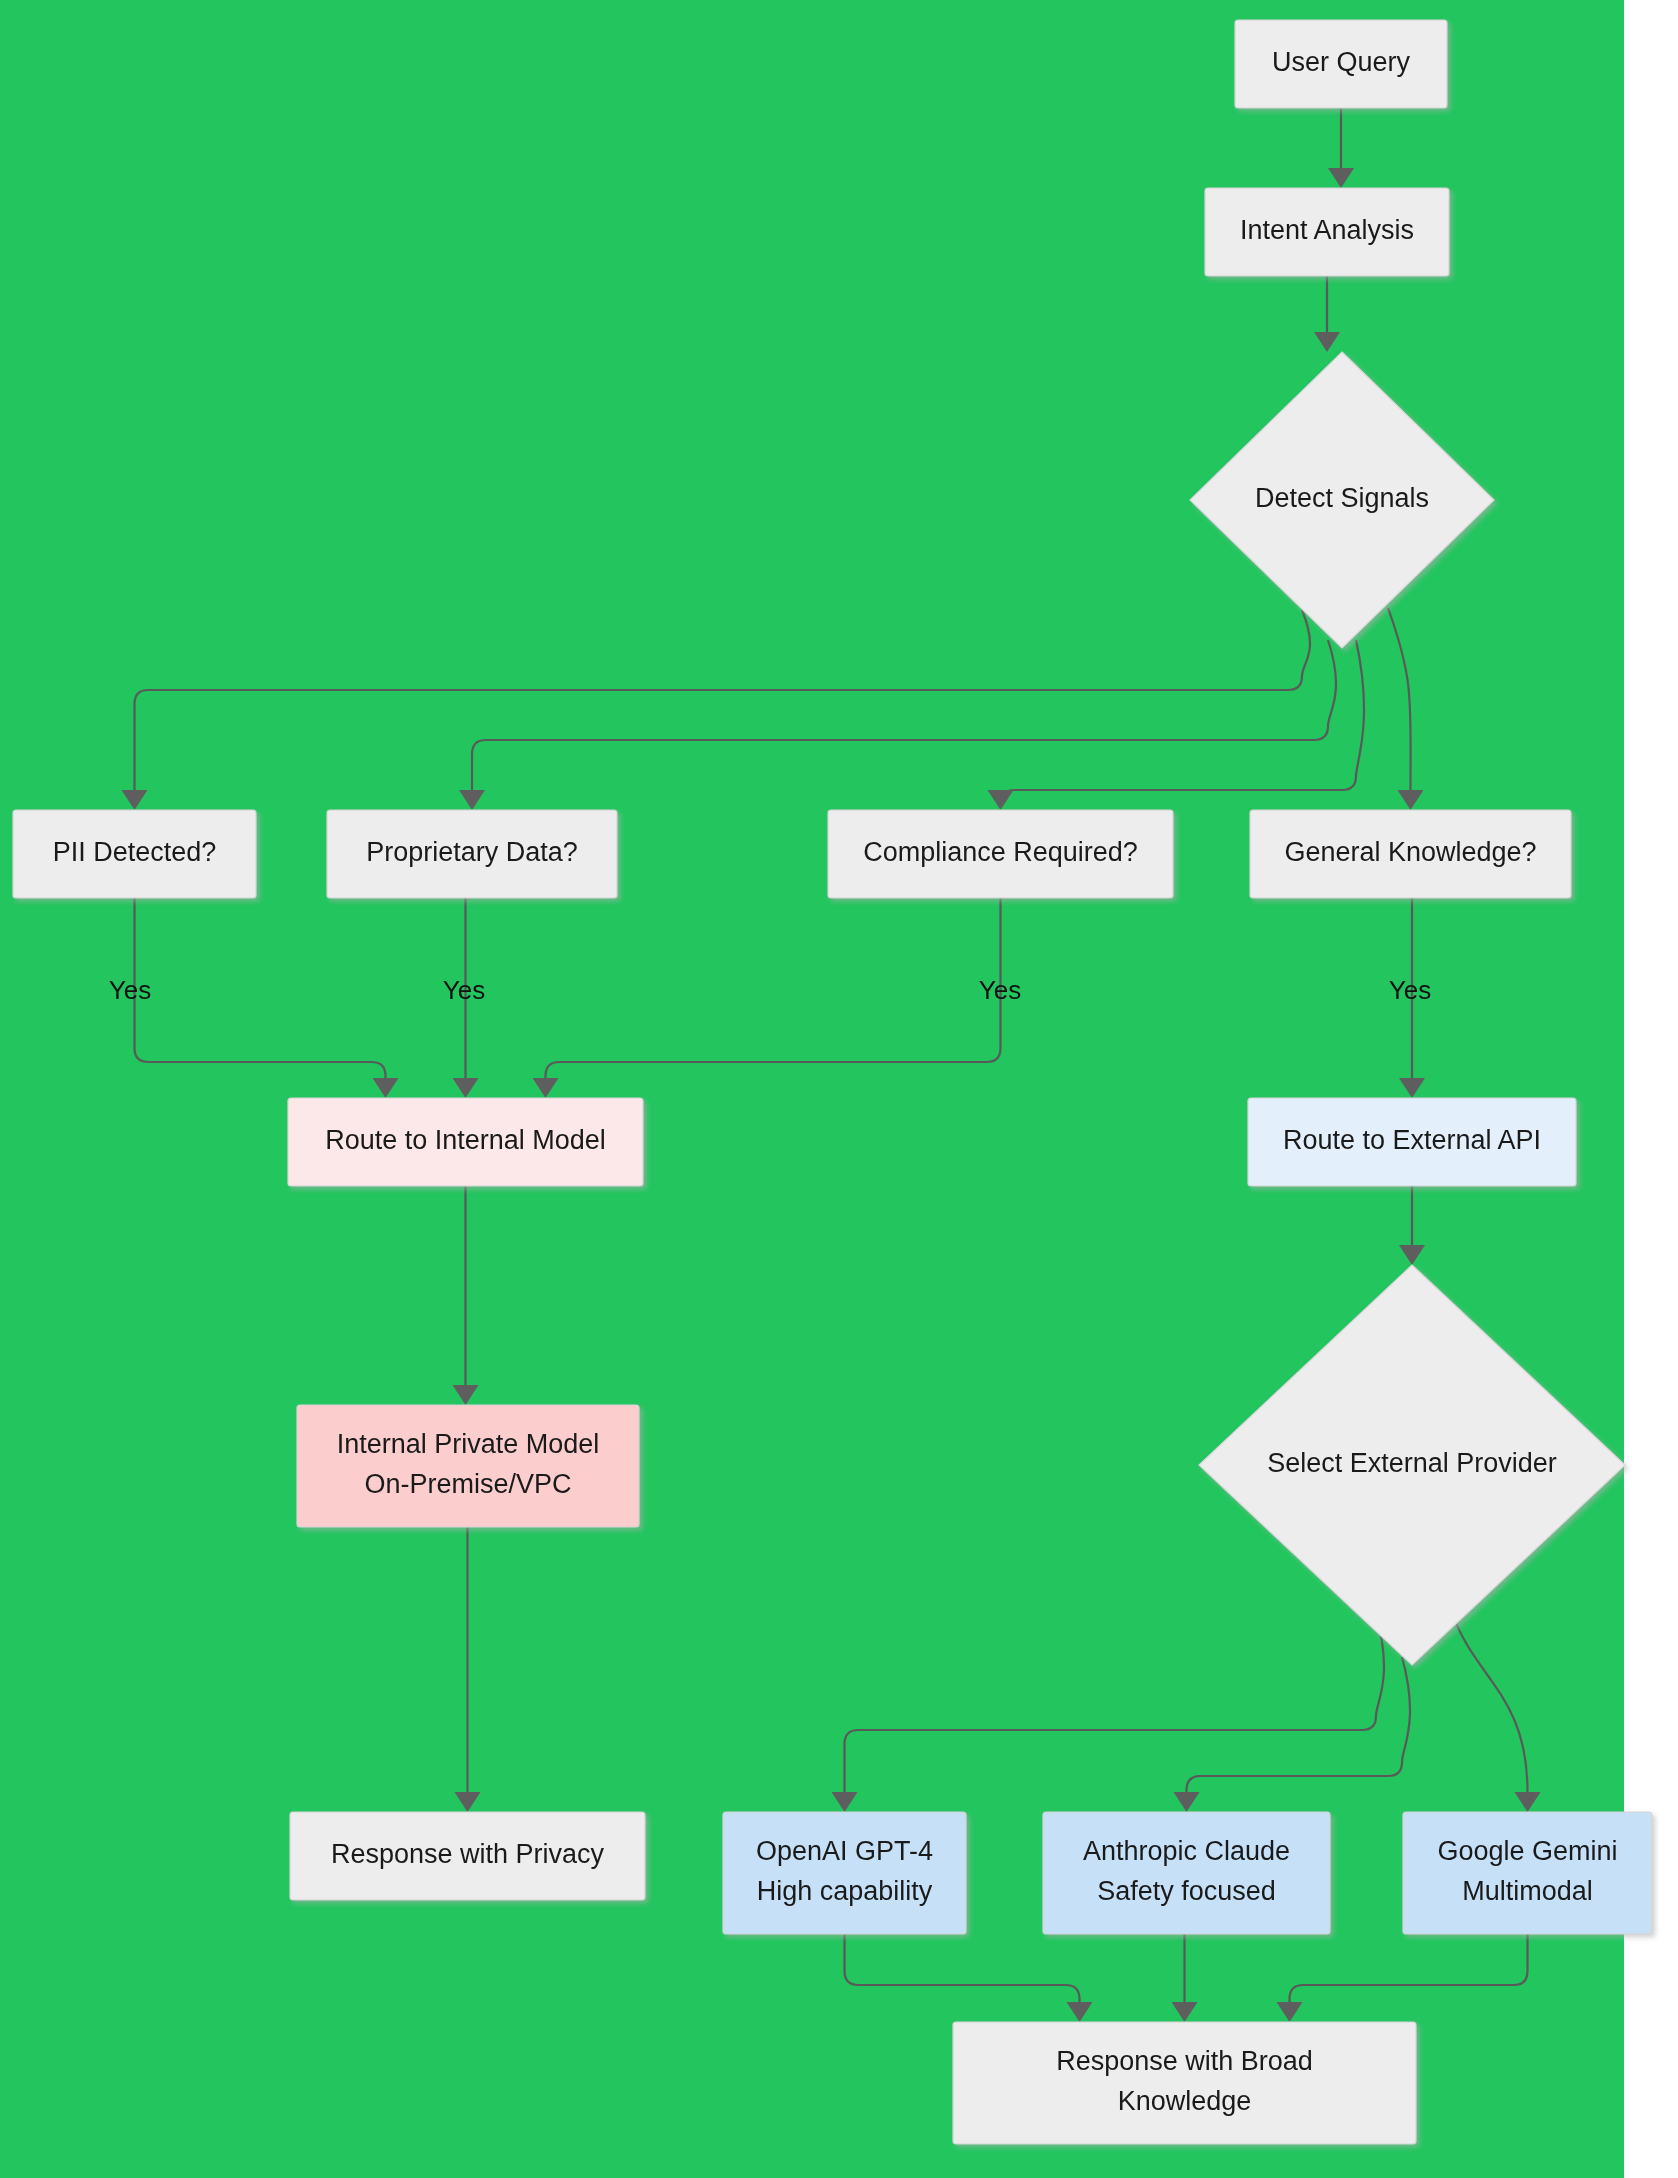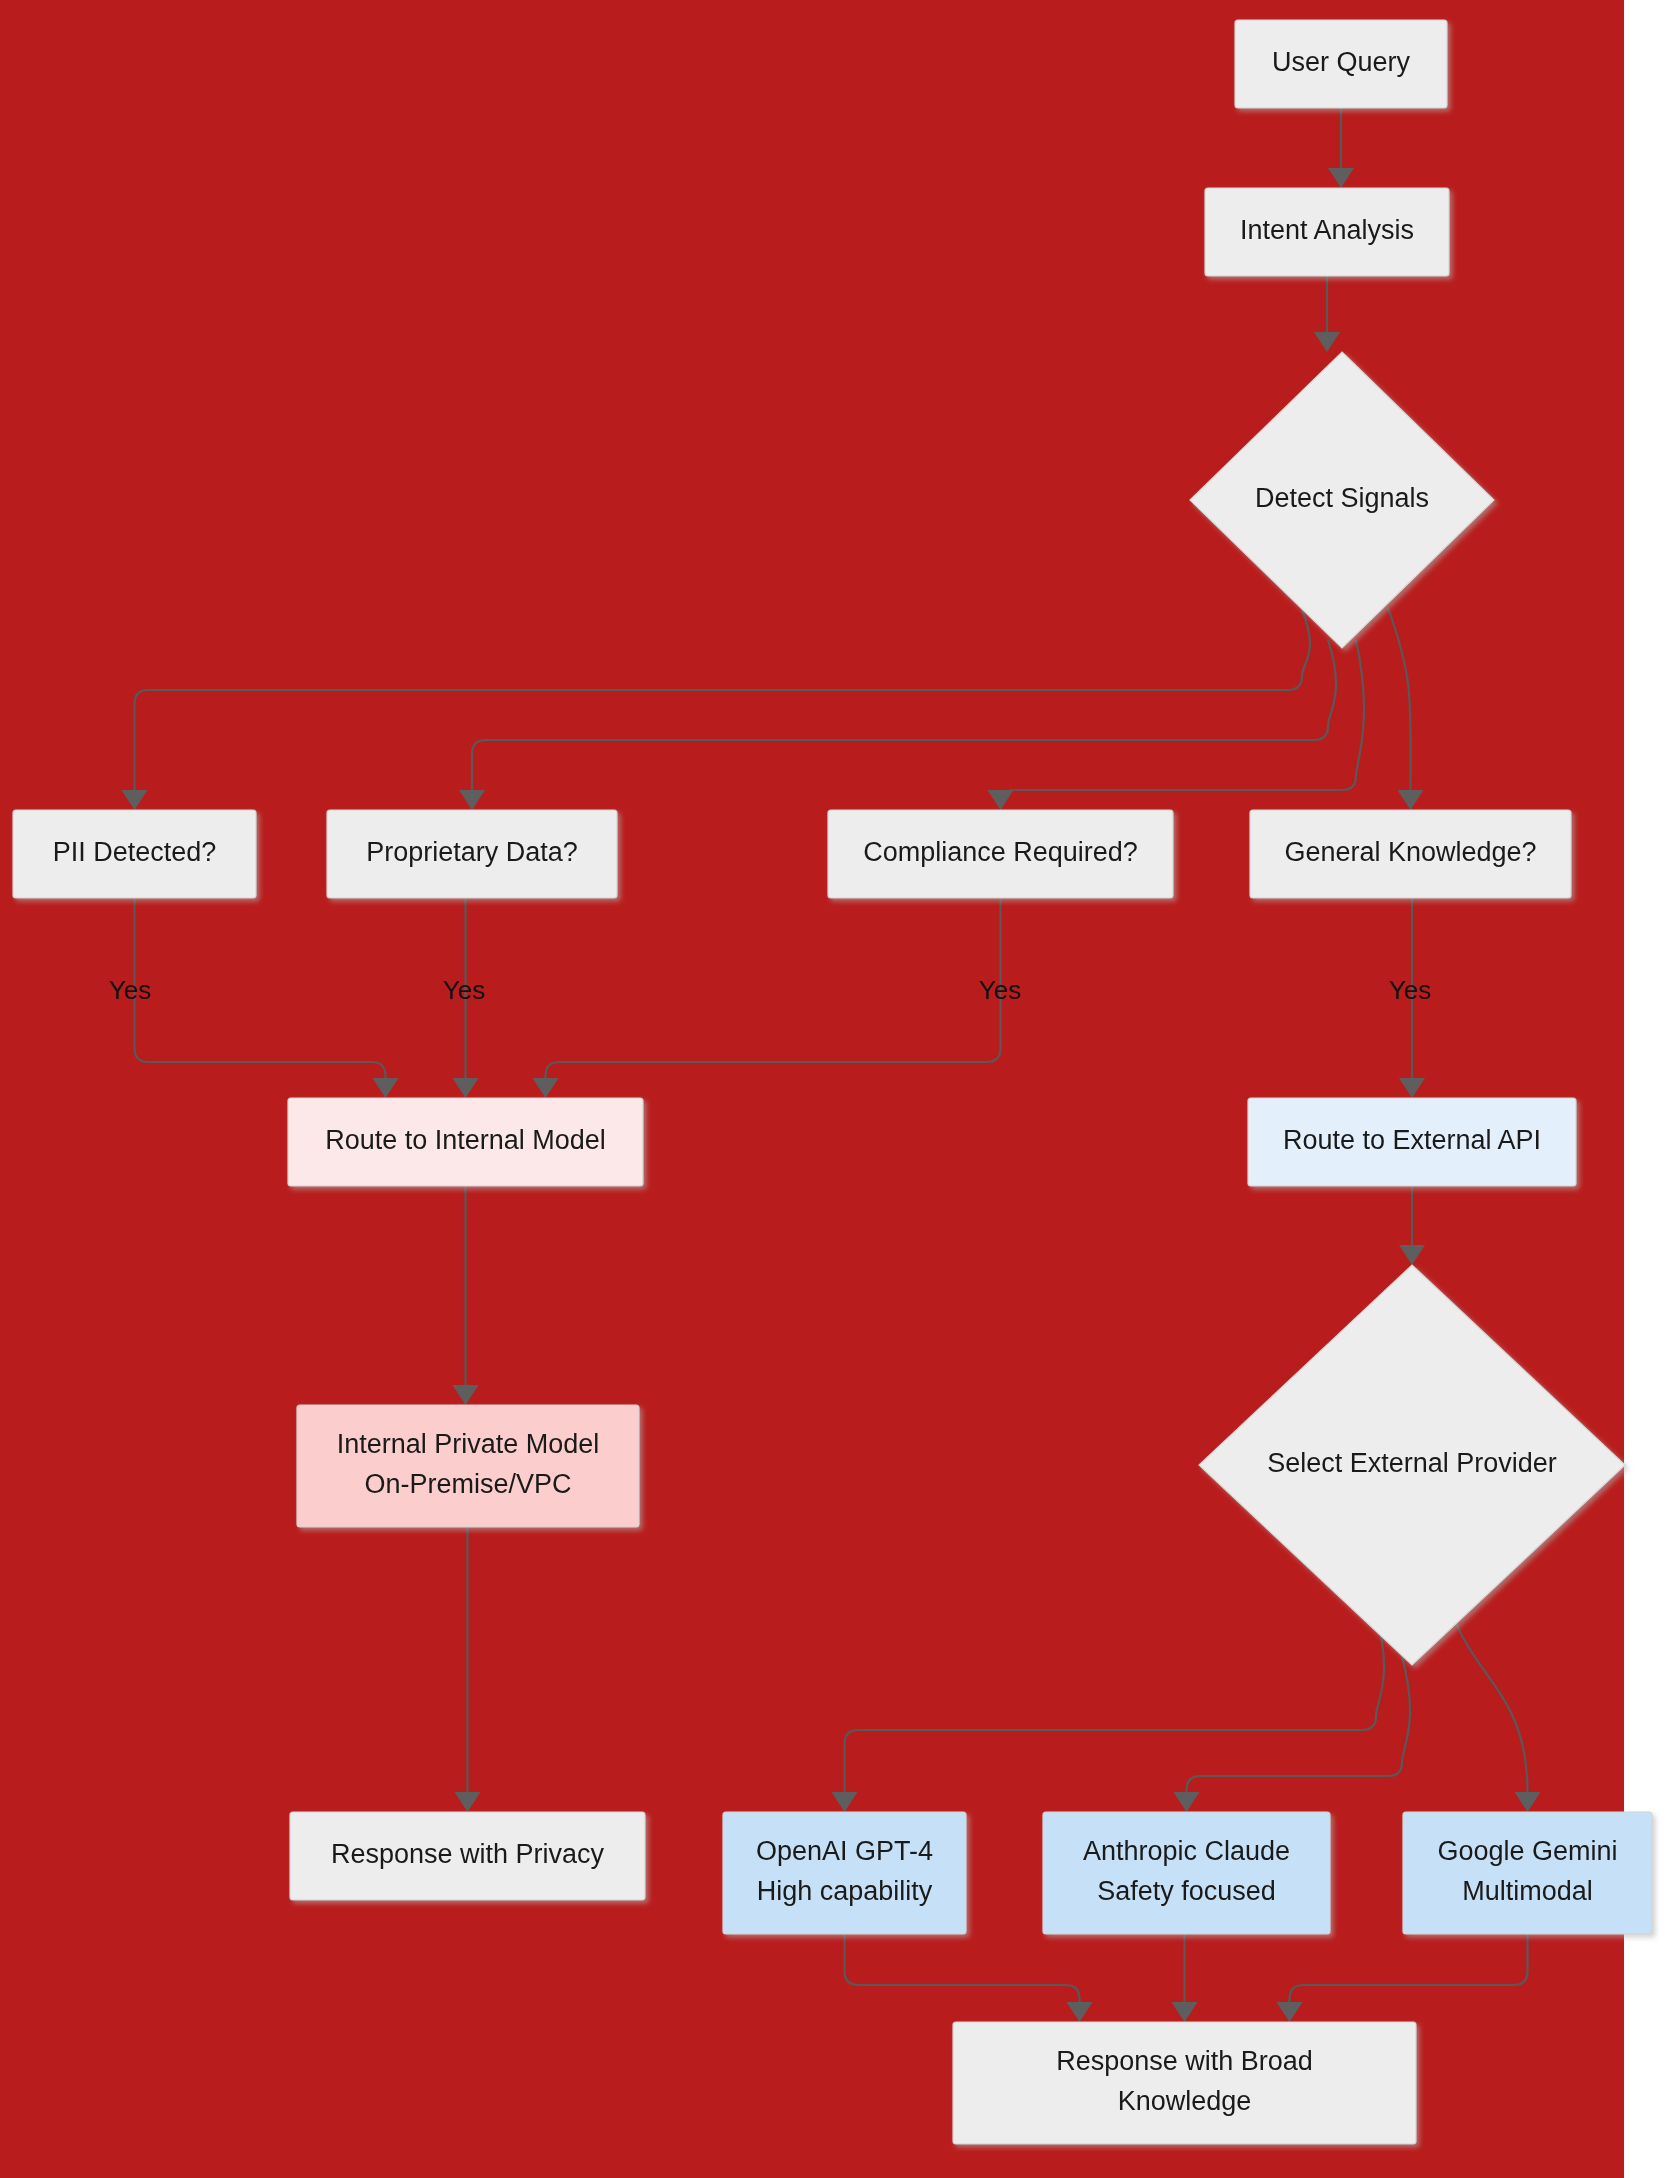--- a/index.html
+++ b/index.html
@@ -10,21 +10,21 @@
   body {
     width: 1678px;
     height: 2178px;
     font-family: "Liberation Sans", sans-serif;
     overflow: hidden;
   }
   #flow-root {
     position: relative;
     width: 1624px;
     height: 2178px;
-    background: #b91c1c;
+    background: #22c55e;
   }
   svg#flow-svg {
     position: absolute;
     top: 0;
     left: 0;
     width: 1678px;
     height: 2178px;
     display: block;
   }
   .node-rect {

